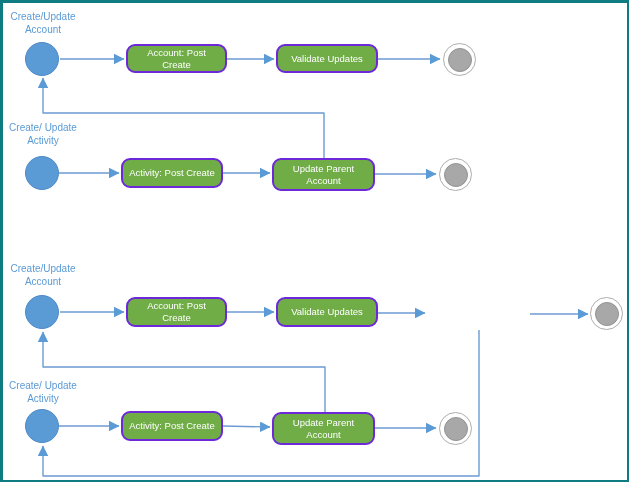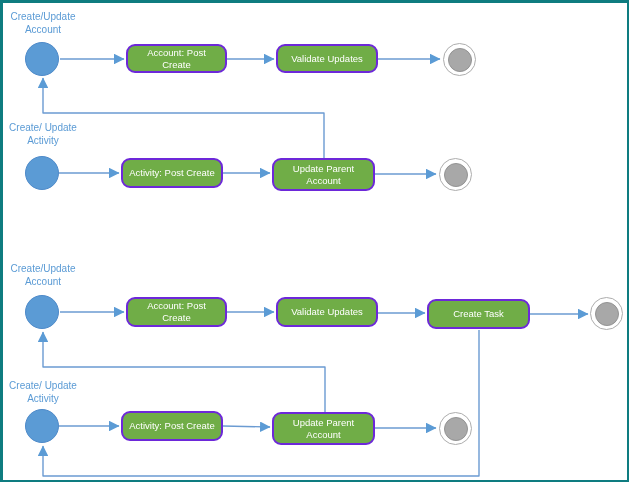--- a/index.html
+++ b/index.html
@@ -103,21 +103,20 @@
 Account</div>
   <div class="end-node" style="left:436px;top:155px;">
     <span class="end-inner"></span>
   </div>
 
   <div class="trigger-label" style="top:259px;">Create/Update
 Account</div>
   <div class="start-node" style="left:22px;top:292px;"></div>
   <div class="task-box" style="left:123px;top:294px;width:101px;height:30px;">Account: Post Create</div>
   <div class="task-box" style="left:273px;top:294px;width:102px;height:30px;">Validate Updates</div>
-  <div class="task-box" style="left:424px;top:296px;width:103px;height:30px;">Create Task</div>
   <div class="end-node" style="left:587px;top:294px;">
     <span class="end-inner"></span>
   </div>
 
   <div class="trigger-label" style="top:376px;">Create/ Update
 Activity</div>
   <div class="start-node" style="left:22px;top:406px;"></div>
   <div class="task-box" style="left:118px;top:408px;width:102px;height:30px;">Activity: Post Create</div>
   <div class="task-box" style="left:269px;top:409px;width:103px;height:33px;">Update Parent
 Account</div>

